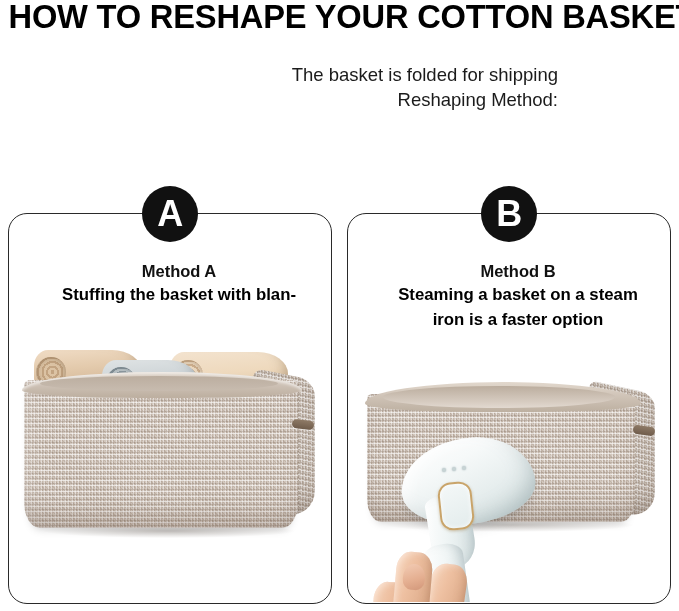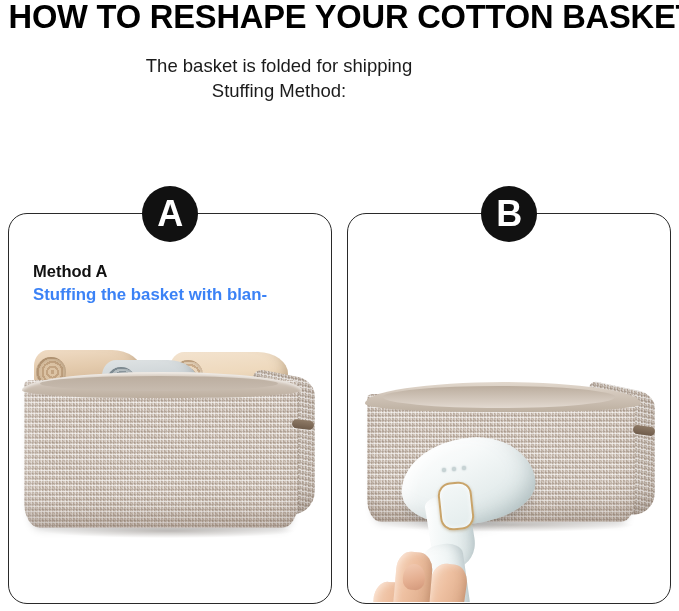--- a/index.html
+++ b/index.html
@@ -32,23 +32,23 @@
     color: #000000;
     transform: scaleX(0.975);
     transform-origin: 50% 50%;
     white-space: nowrap;
   }
 
   
   #subtitle {
     position: absolute;
     left: 0;
-    top: 54px;
+    top: 63px;
     width: 558px;
-    text-align: center;
+    text-align: right;
   }
   #subtitle .sub-line {
     font-size: 18.5px;
     line-height: 24.5px;
     font-weight: normal;
     color: #1b1b1b;
     white-space: nowrap;
   }
 
   
@@ -82,33 +82,33 @@
     z-index: 6;
     letter-spacing: -0.5px;
   }
 
   
   .method-text {
     position: absolute;
     left: 24px;
     right: 6px;
     top: 45px;
-    text-align: left;
+    text-align: center;
   }
   .method-title {
     font-size: 16.5px;
     font-weight: bold;
     line-height: 24px;
     color: #111111;
   }
   .method-line {
     font-size: 16.8px;
     font-weight: bold;
     line-height: 24.5px;
-    color: #3b82f6;
+    color: #000000;
     white-space: nowrap;
   }
 
   
   .photo {
     position: absolute;
     left: 1px;
     right: 1px;
     top: 124px;
     bottom: 1px;
@@ -360,21 +360,21 @@
     transform: rotate(5deg);
   }
 </style>
 </head>
 <body>
 
 <div id="page-title">HOW TO RESHAPE YOUR COTTON BASKET</div>
 
 <div id="subtitle">
   <div class="sub-line">The basket is folded for shipping</div>
-  <div class="sub-line">Stuffing Method:</div>
+  <div class="sub-line">Reshaping Method:</div>
 </div>
 
 <div class="panel" id="panel-a">
 
   <div class="badge">A</div>
 
   <div class="method-text">
     <div class="method-title">Method A</div>
     <div class="method-line">Stuffing the basket with blan-</div>
   </div>
@@ -401,20 +401,25 @@
     <div class="basket weave" id="basket-a-rim"></div>
     <div class="basket" id="basket-a-inner"></div>
     <div class="handle-slot" id="handle-a"></div>
   </div>
 </div>
 
 <div class="panel" id="panel-b">
 
   <div class="badge">B</div>
 
+  <div class="method-text">
+    <div class="method-title">Method B</div>
+    <div class="method-line">Steaming a basket on a steam</div>
+    <div class="method-line">iron is a faster option</div>
+  </div>
 
   <div class="photo">
 
     <div class="basket" id="shadow-b"></div>
 
     <div class="basket weave" id="basket-b-side"></div>
     <div class="basket weave" id="basket-b-body"></div>
     <div class="basket weave" id="basket-b-rim"></div>
     <div class="basket" id="basket-b-cavity"></div>
     <div class="handle-slot" id="handle-b"></div>

